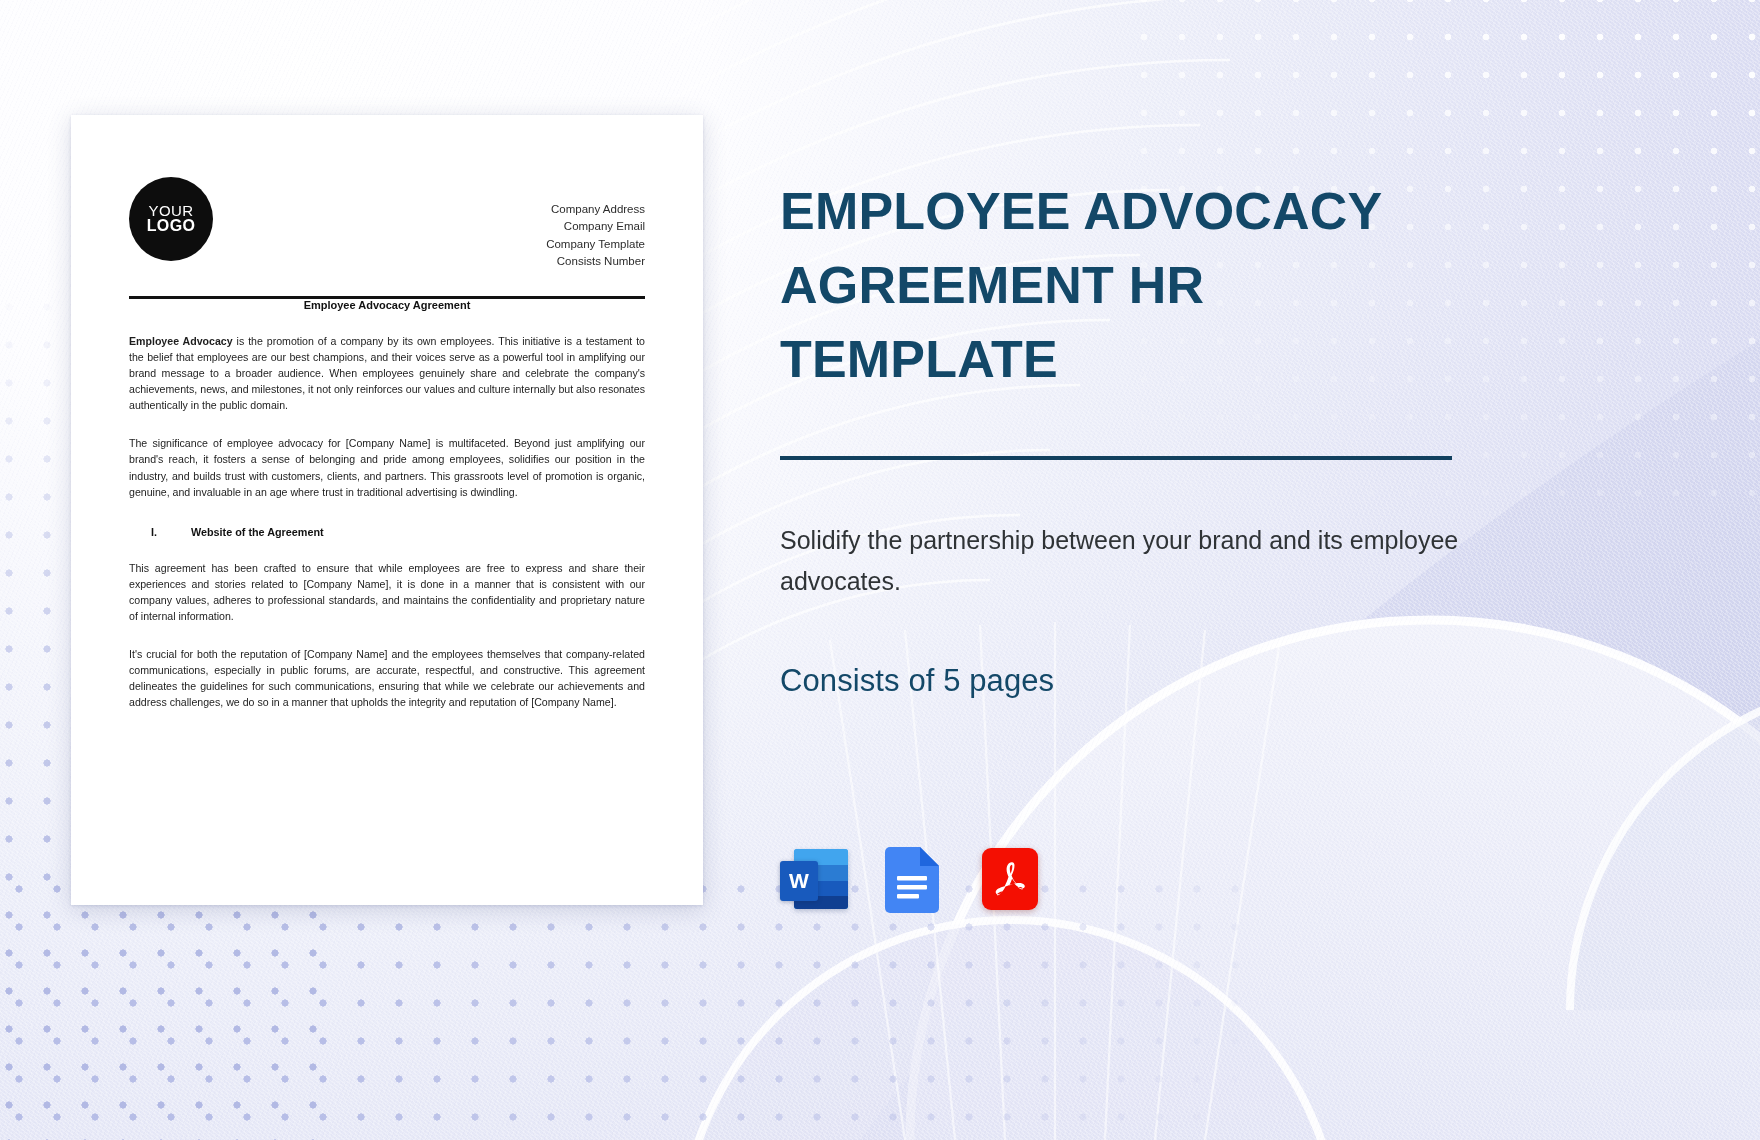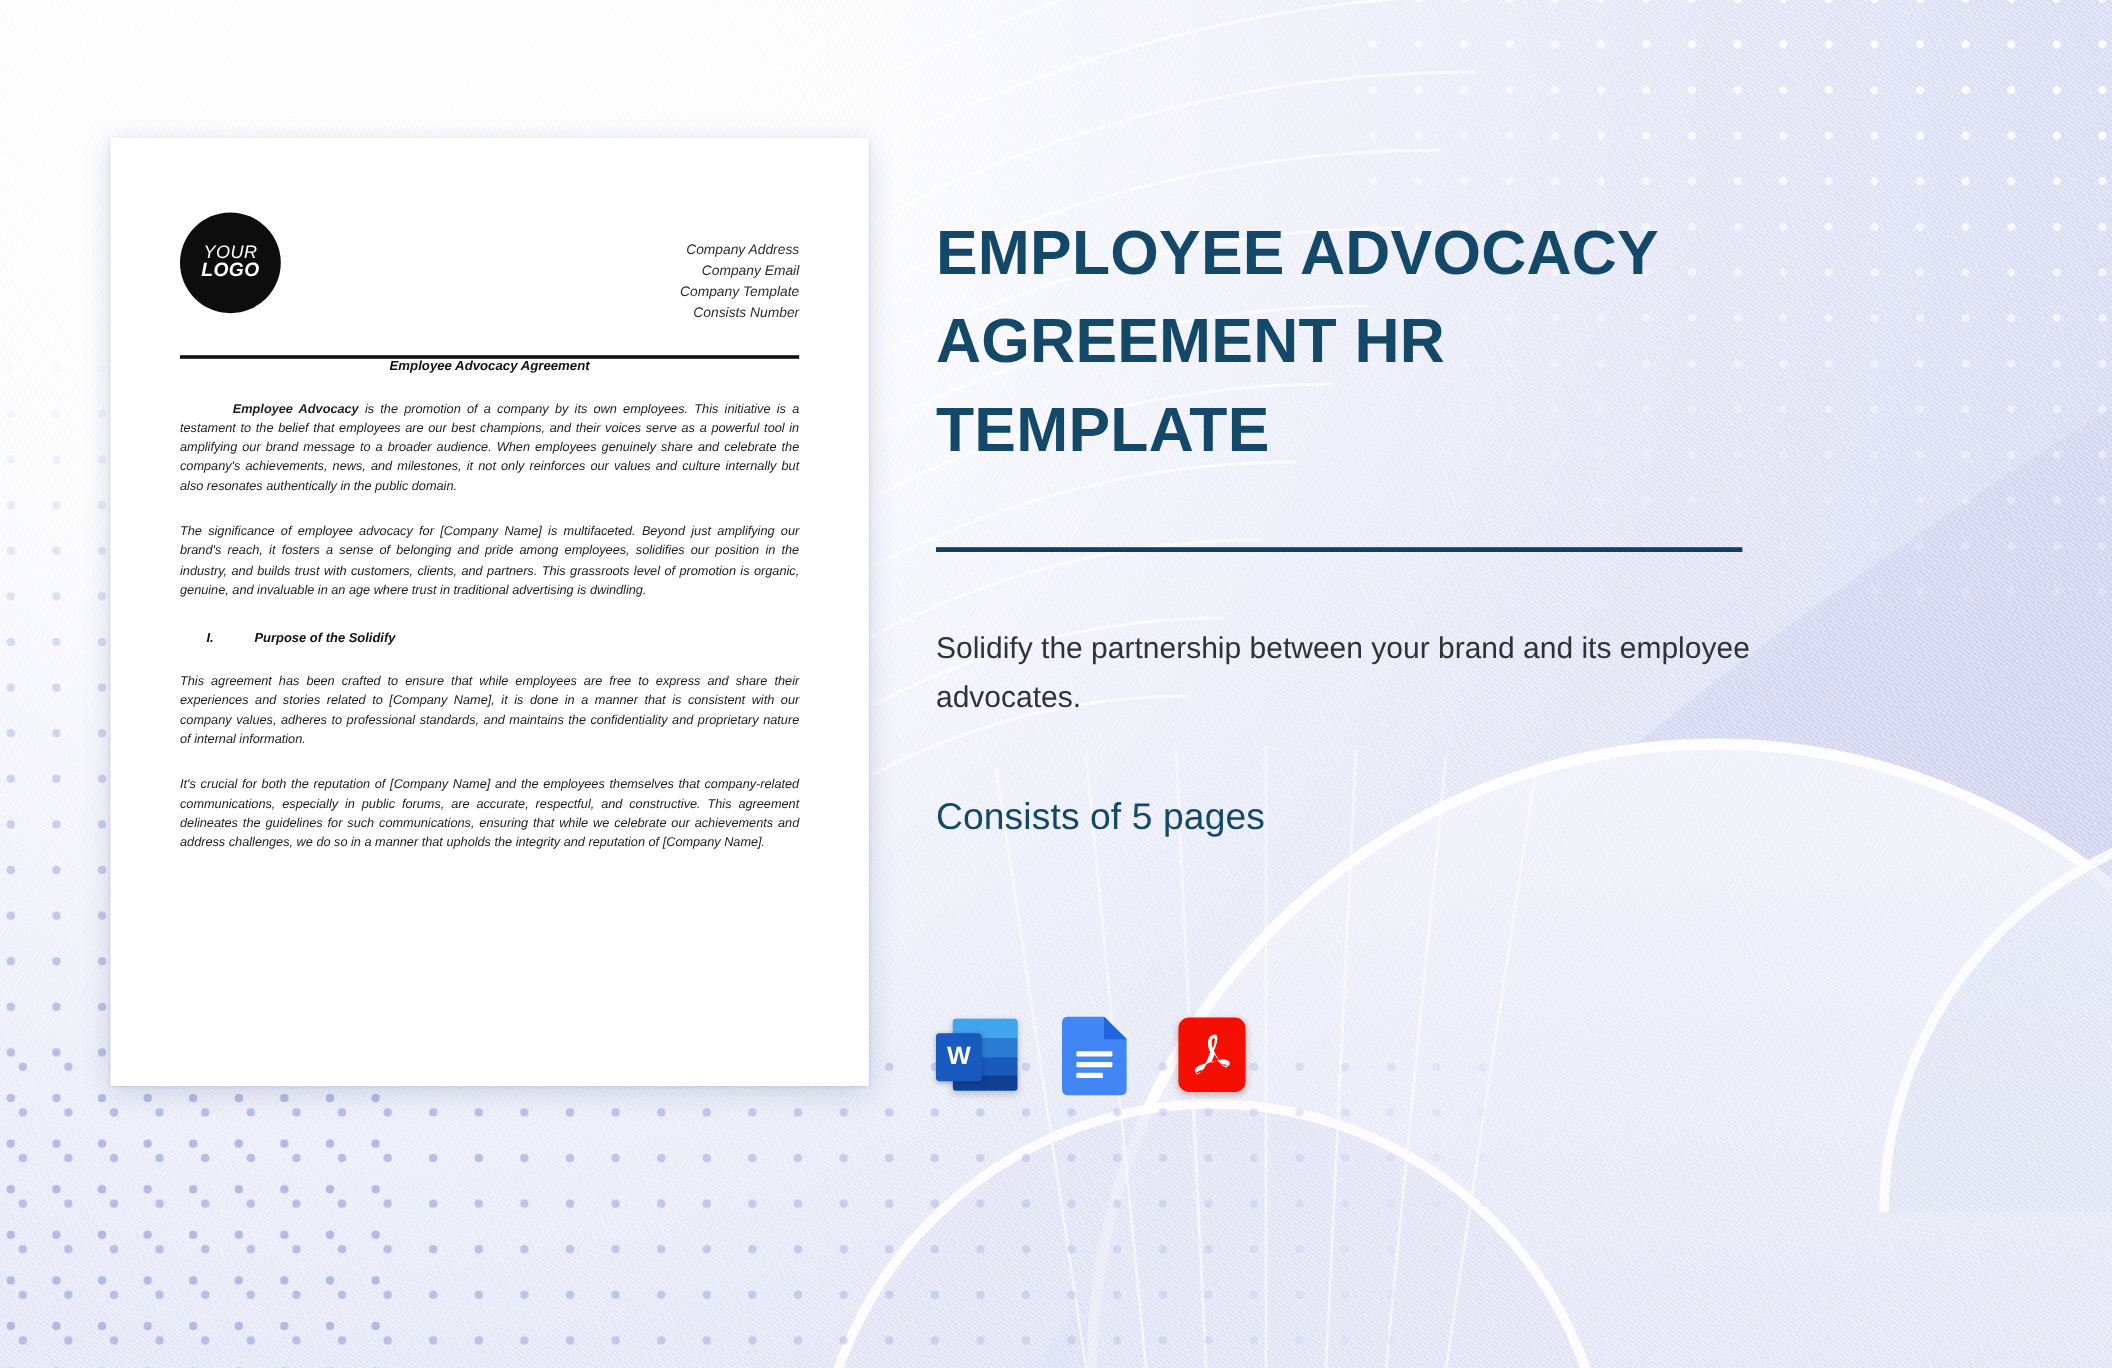--- a/index.html
+++ b/index.html
@@ -59,26 +59,25 @@
     background-size: 38px 38px;
     -webkit-mask-image: linear-gradient(115deg, #000 30%, rgba(0,0,0,.4) 78%, rgba(0,0,0,0) 99%);
     mask-image: linear-gradient(115deg, #000 30%, rgba(0,0,0,.4) 78%, rgba(0,0,0,0) 99%);
   }
 
   .bg-svg { position:absolute; inset:0; width:1760px; height:1140px; }
 
   
   #doc-page {
     position: absolute;
-    left: 92px; top: 115px;
+    left: 71px; top: 115px;
     width: 632px; height: 790px;
     background: #ffffff;
     box-shadow: 0 5px 22px rgba(70,80,130,.20), 0 1px 3px rgba(70,80,130,.16);
     padding: 62px 58px 0 58px;
-    font-style: italic;
   }
 
   .doc-head { display:flex; align-items:flex-start; justify-content:space-between; }
 
   .logo-circle {
     width: 84px; height: 84px; border-radius: 50%;
     background: #0d0d0d;
     display:flex; flex-direction:column; align-items:center; justify-content:center;
     color:#fff; line-height:1.06; letter-spacing:.4px;
   }
@@ -91,21 +90,21 @@
   .doc-rule { height: 3px; background:#111; margin: 25px 0 0 0; }
 
   .doc-title {
     text-align:center; font-size: 11px; font-weight: 700; color:#111;
   }
 
   .doc-p {
     font-size: 10.6px; line-height: 1.52; color:#1d1d1d;
     text-align: justify; margin-top: 22px;
   }
-  .doc-p b { font-weight: 700; margin-left: 44px; }
+  .doc-p b { font-weight: 700; }
 
   .doc-sec {
     margin-top: 26px; font-size: 10.8px; font-weight: 700; color:#111;
     padding-left: 22px;
   }
   .doc-sec .num { display:inline-block; width: 40px; }
 
   
   #right-col {
     position:absolute; left: 780px; top: 175px; width: 700px;
@@ -255,21 +254,21 @@
     </div>
 
     <div class="doc-rule"></div>
 
     <div class="doc-title">Employee Advocacy Agreement</div>
 
     <p class="doc-p"><b>Employee Advocacy</b><span> is the promotion of a company by its own employees. This initiative is a testament to the belief that employees are our best champions, and their voices serve as a powerful tool in amplifying our brand message to a broader audience. When employees genuinely share and celebrate the company's achievements, news, and milestones, it not only reinforces our values and culture internally but also resonates authentically in the public domain.</span></p>
 
     <p class="doc-p">The significance of employee advocacy for [Company Name] is multifaceted. Beyond just amplifying our brand's reach, it fosters a sense of belonging and pride among employees, solidifies our position in the industry, and builds trust with customers, clients, and partners. This grassroots level of promotion is organic, genuine, and invaluable in an age where trust in traditional advertising is dwindling.</p>
 
-    <div class="doc-sec"><span class="num">I.</span><span>Purpose of the Solidify</span></div>
+    <div class="doc-sec"><span class="num">I.</span><span>Website of the Agreement</span></div>
 
     <p class="doc-p">This agreement has been crafted to ensure that while employees are free to express and share their experiences and stories related to [Company Name], it is done in a manner that is consistent with our company values, adheres to professional standards, and maintains the confidentiality and proprietary nature of internal information.</p>
 
     <p class="doc-p">It's crucial for both the reputation of [Company Name] and the employees themselves that company-related communications, especially in public forums, are accurate, respectful, and constructive. This agreement delineates the guidelines for such communications, ensuring that while we celebrate our achievements and address challenges, we do so in a manner that upholds the integrity and reputation of [Company Name].</p>
   </div>
 
   <div id="right-col">
     <h1 id="headline">Employee Advocacy Agreement HR Template</h1>
     <div id="divider"></div>
     <p id="subtitle">Solidify the partnership between your brand and its employee advocates.</p>

